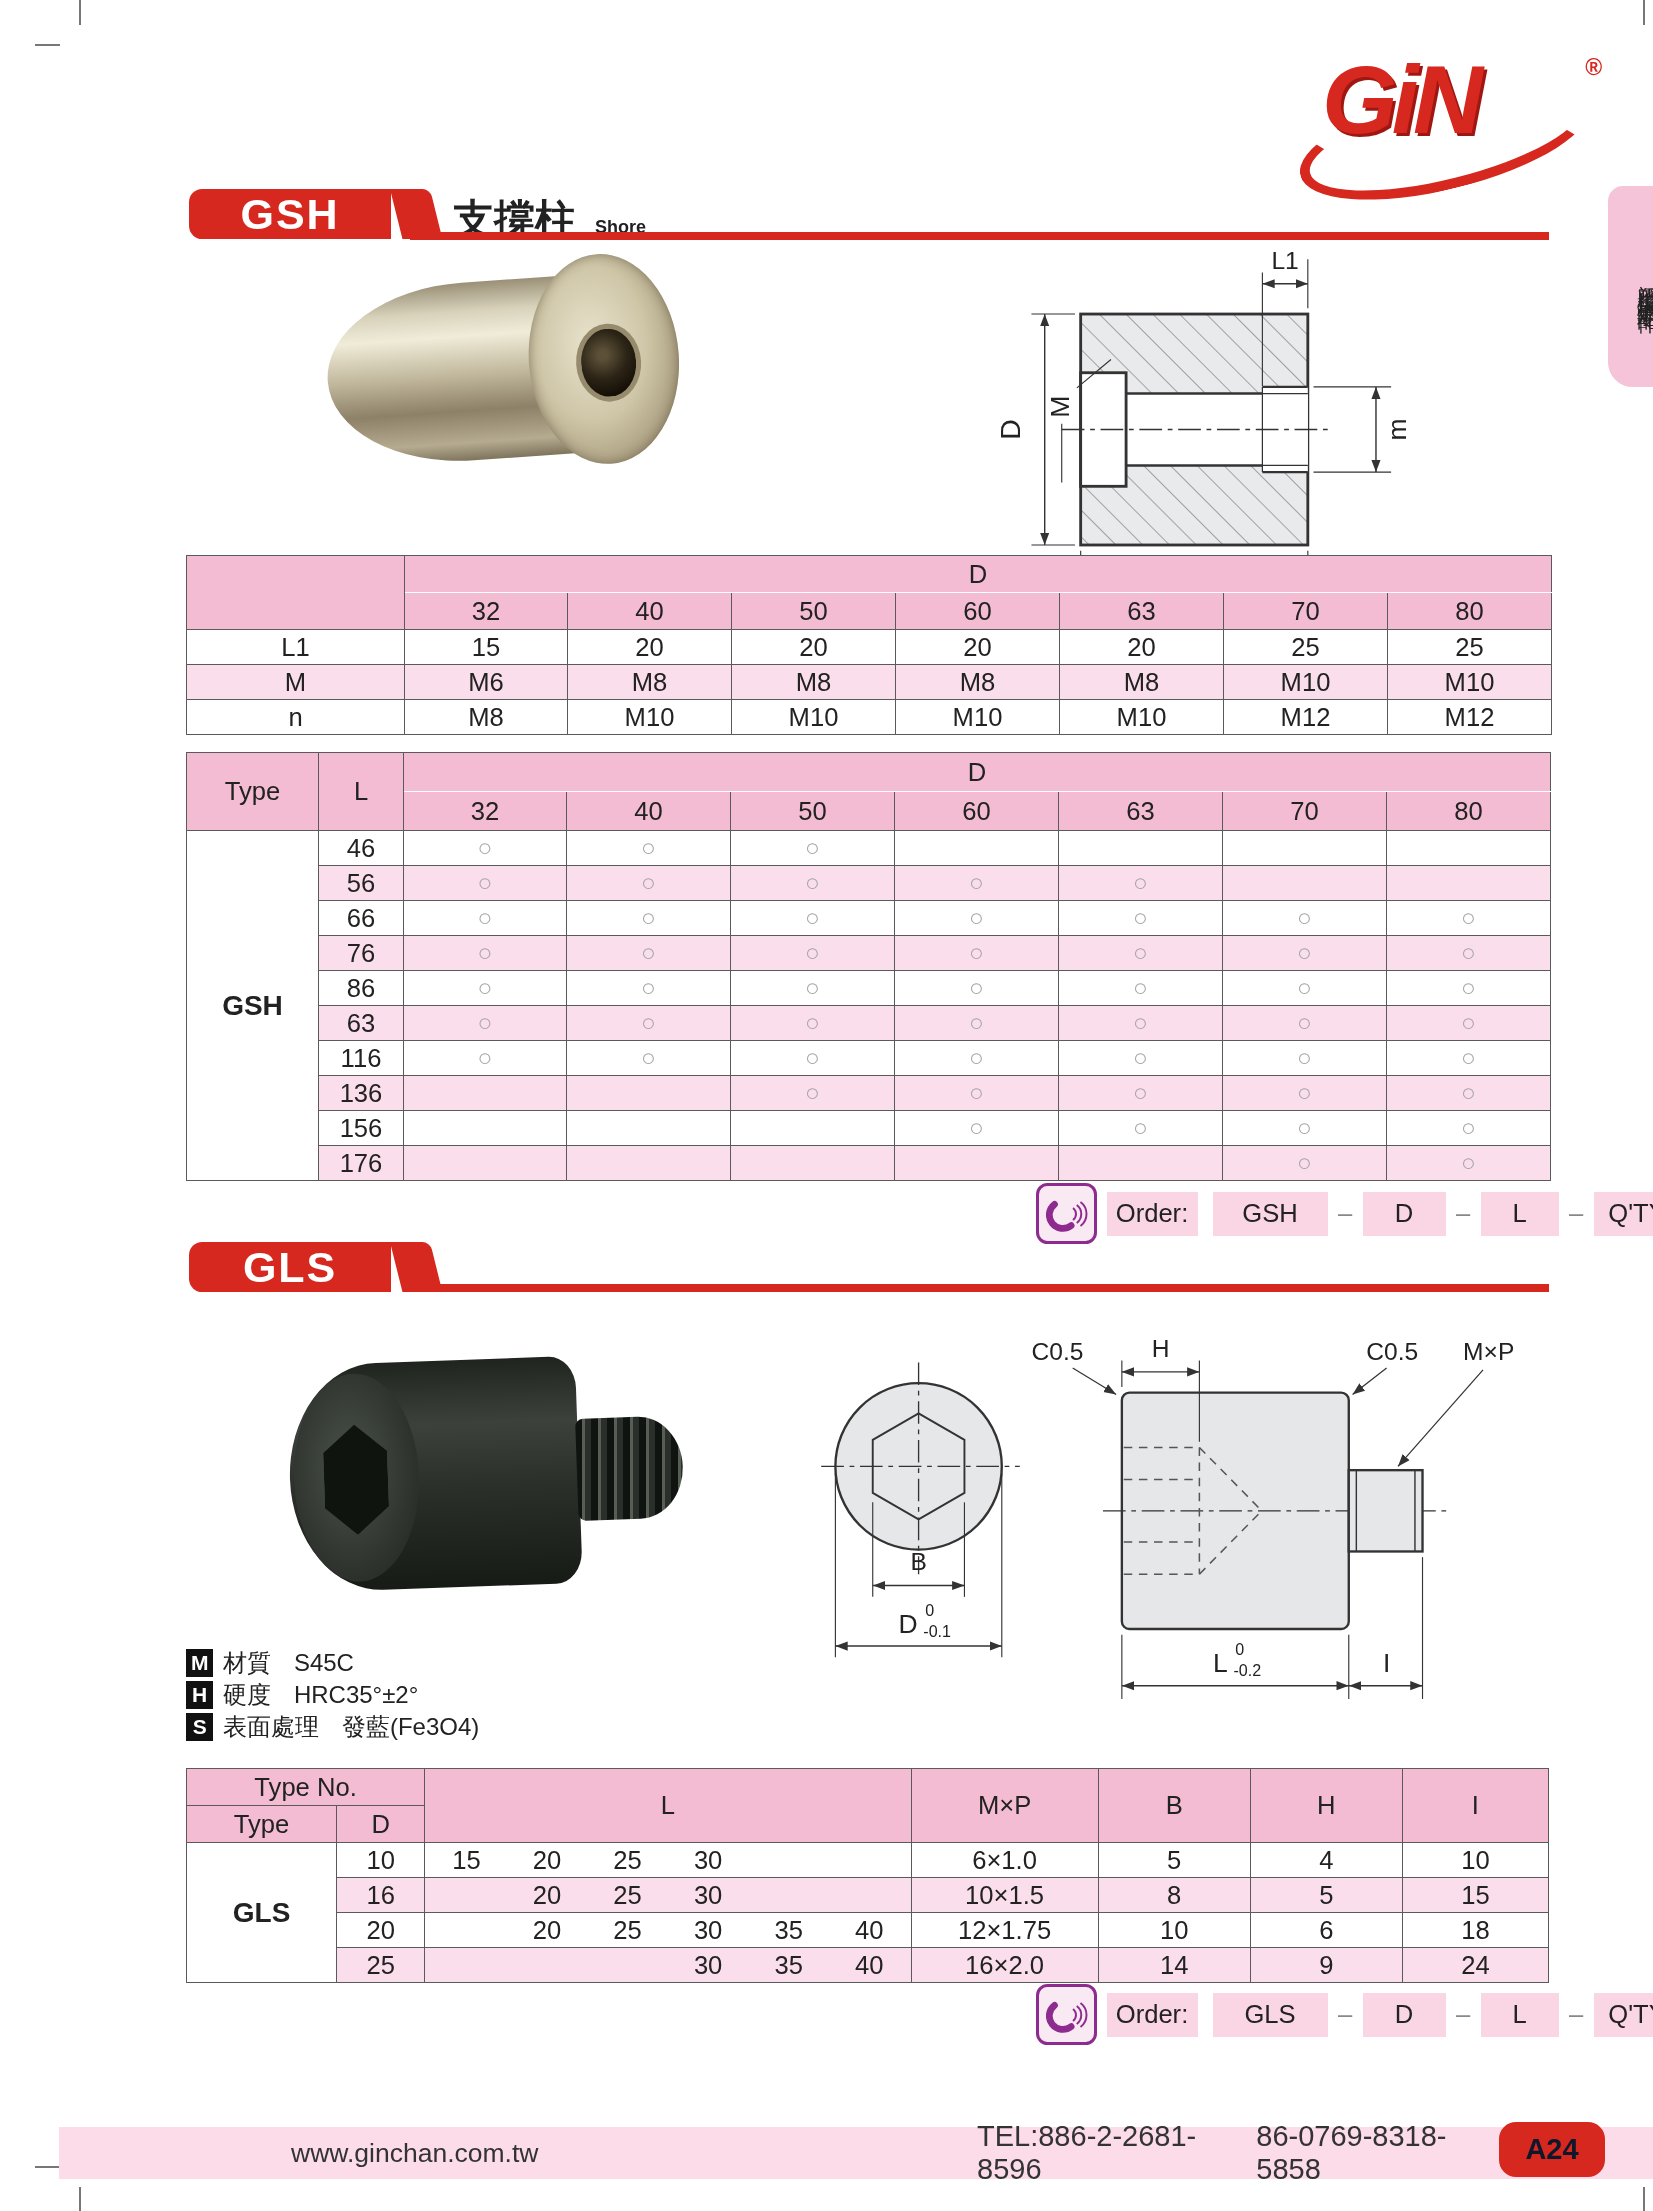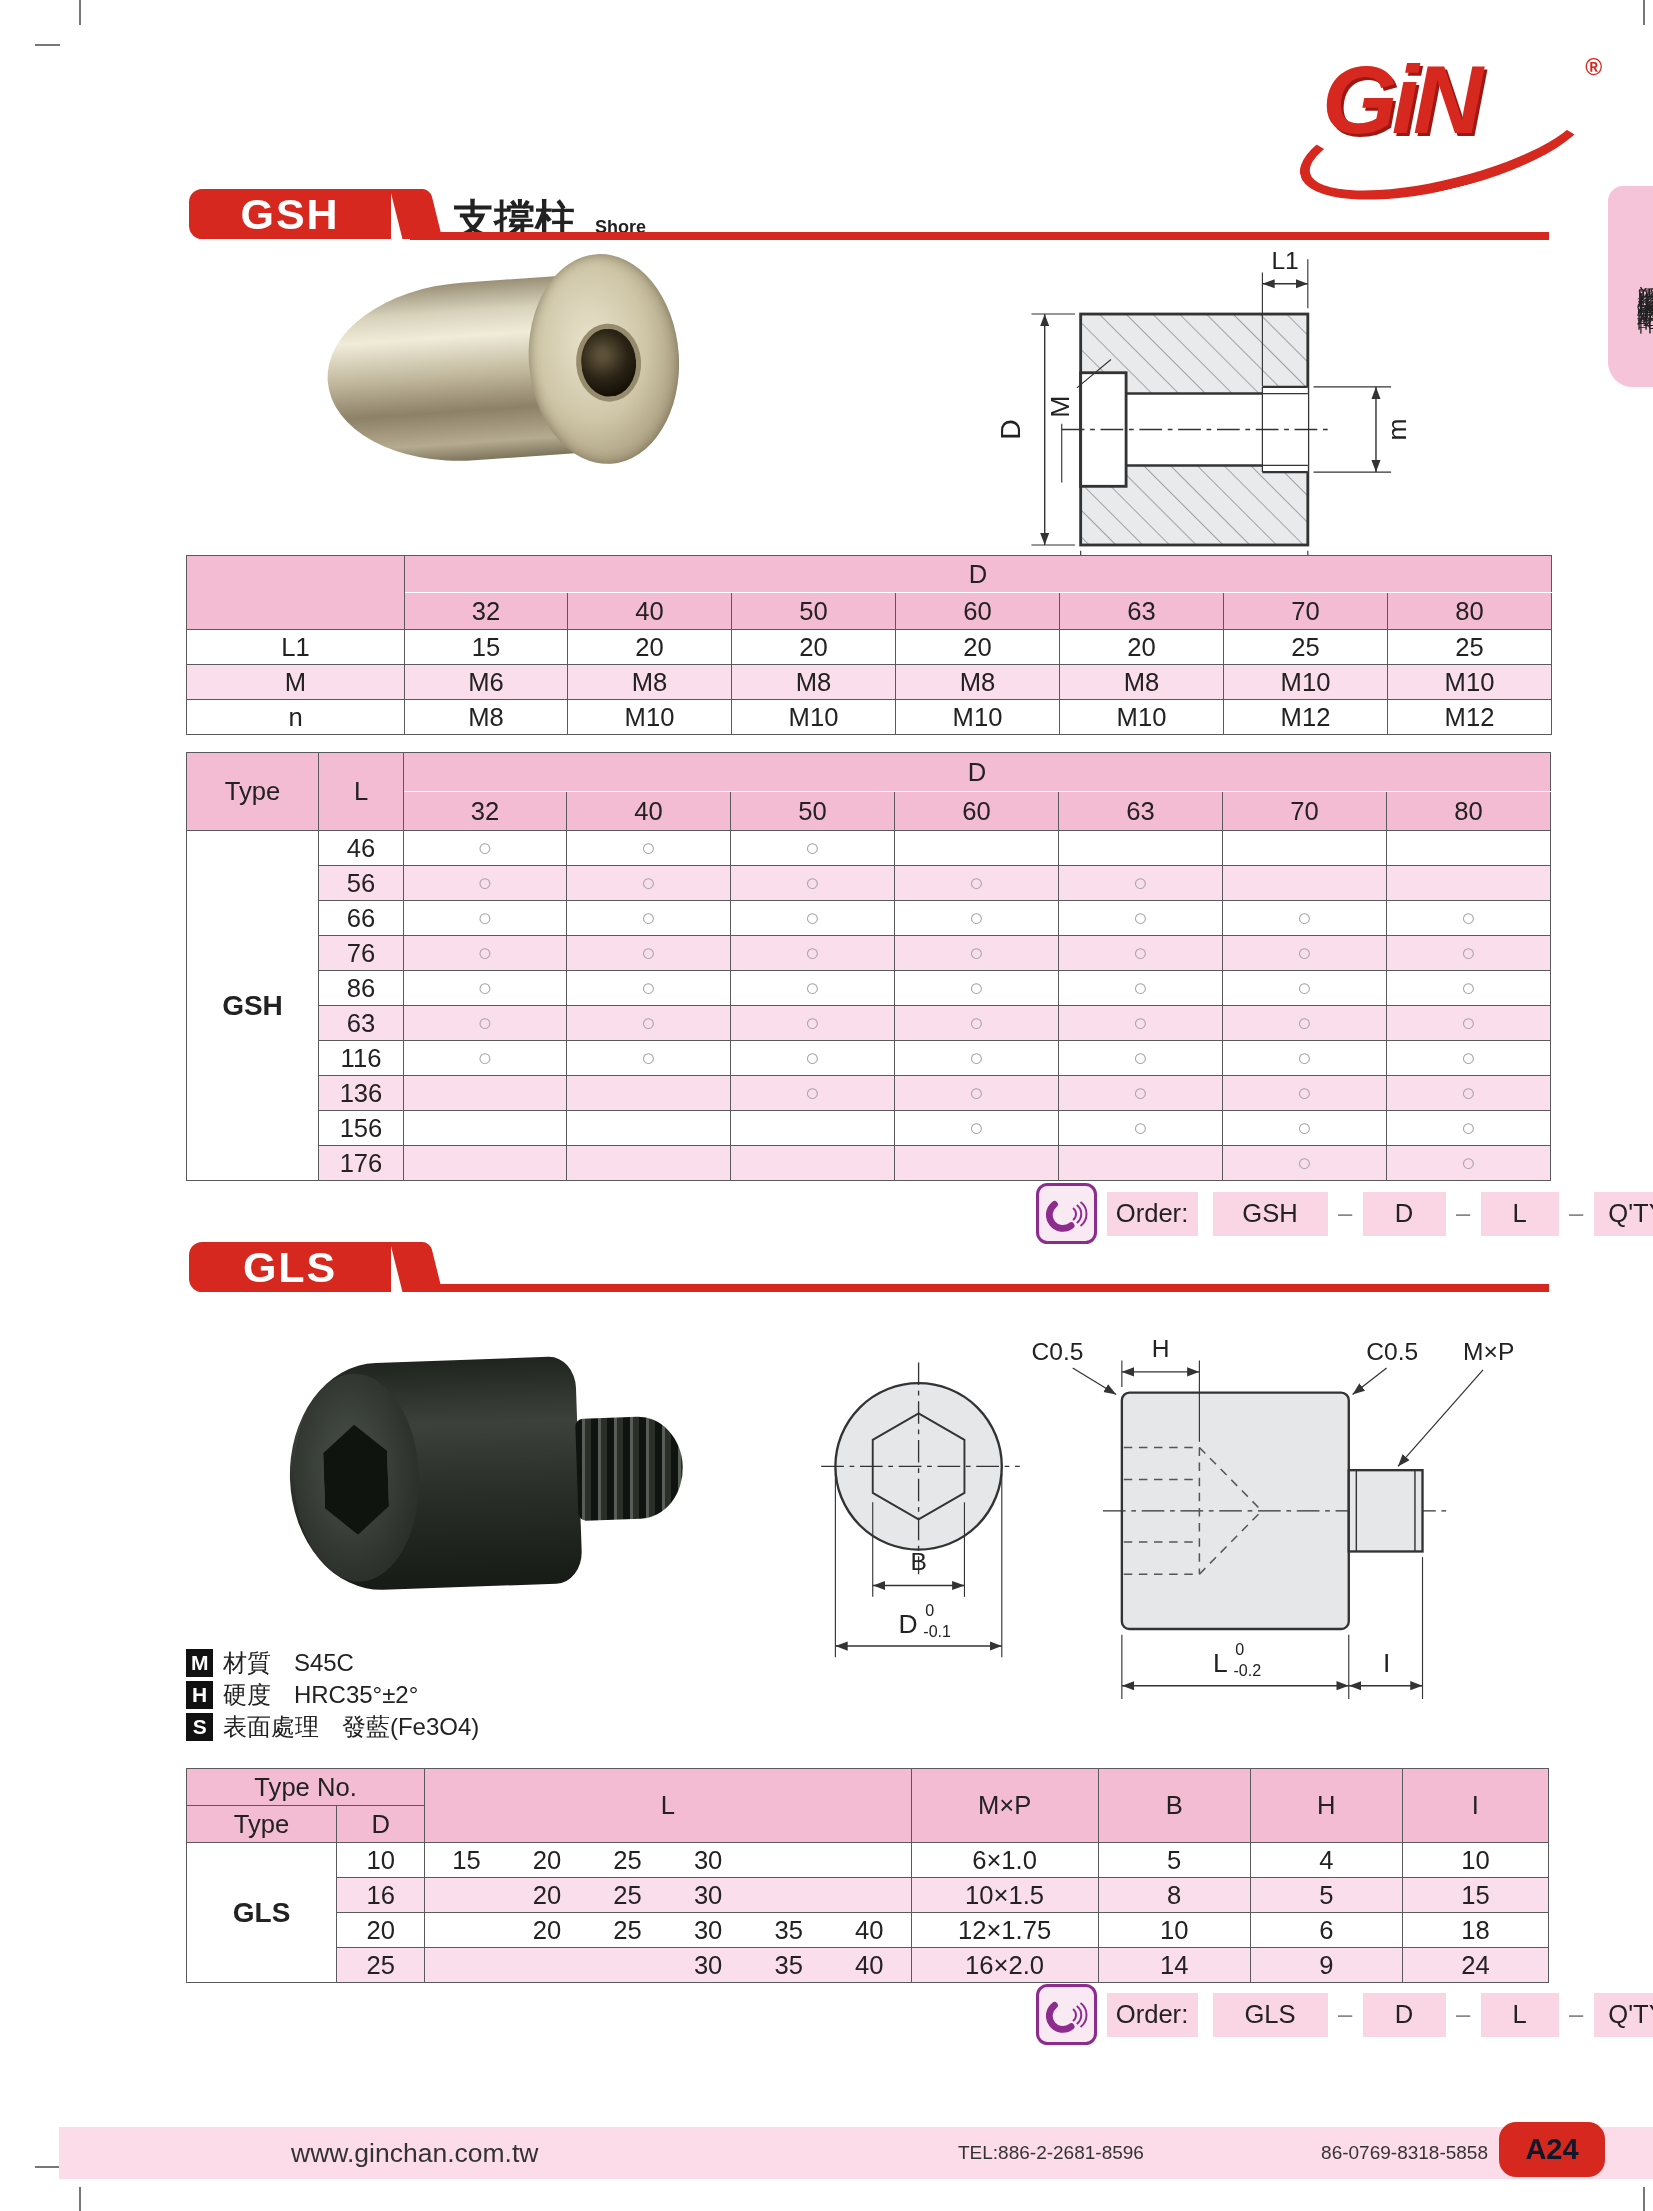--- a/index.html
+++ b/index.html
@@ -92,21 +92,21 @@
     background:repeating-linear-gradient(92deg,#101410 0 6.6px,#575e56 6.6px 10.4px,#2a2f29 10.4px 16px); }
 
   
   .tech { position:absolute; }
   .tech text { fill:#222; font-family:"Liberation Sans", sans-serif; }
 
   
   .footer-bar { position:absolute; left:24px; top:2127px; width:1606px; height:52px;
     background:#fbdce8; display:flex; align-items:center; }
   .footer-web { position:absolute; left:232px; font-size:26.5px; color:#333; }
-  .footer-tel { position:absolute; left:899px; width:530px; font-size:19px; color:#333;
+  .footer-tel { position:absolute; left:918px; width:530px; font-size:29px; color:#333;
     display:flex; justify-content:space-between; }
   .page-badge { position:absolute; left:1464px; top:2122px; width:106px; height:55px;
     background:#d7281f; color:#0f172a; font-size:29px; font-weight:bold;
     display:flex; align-items:center; justify-content:center;border-radius:17px; }
 </style>
 </head>
 <body>
 
 <div class="page">
 

